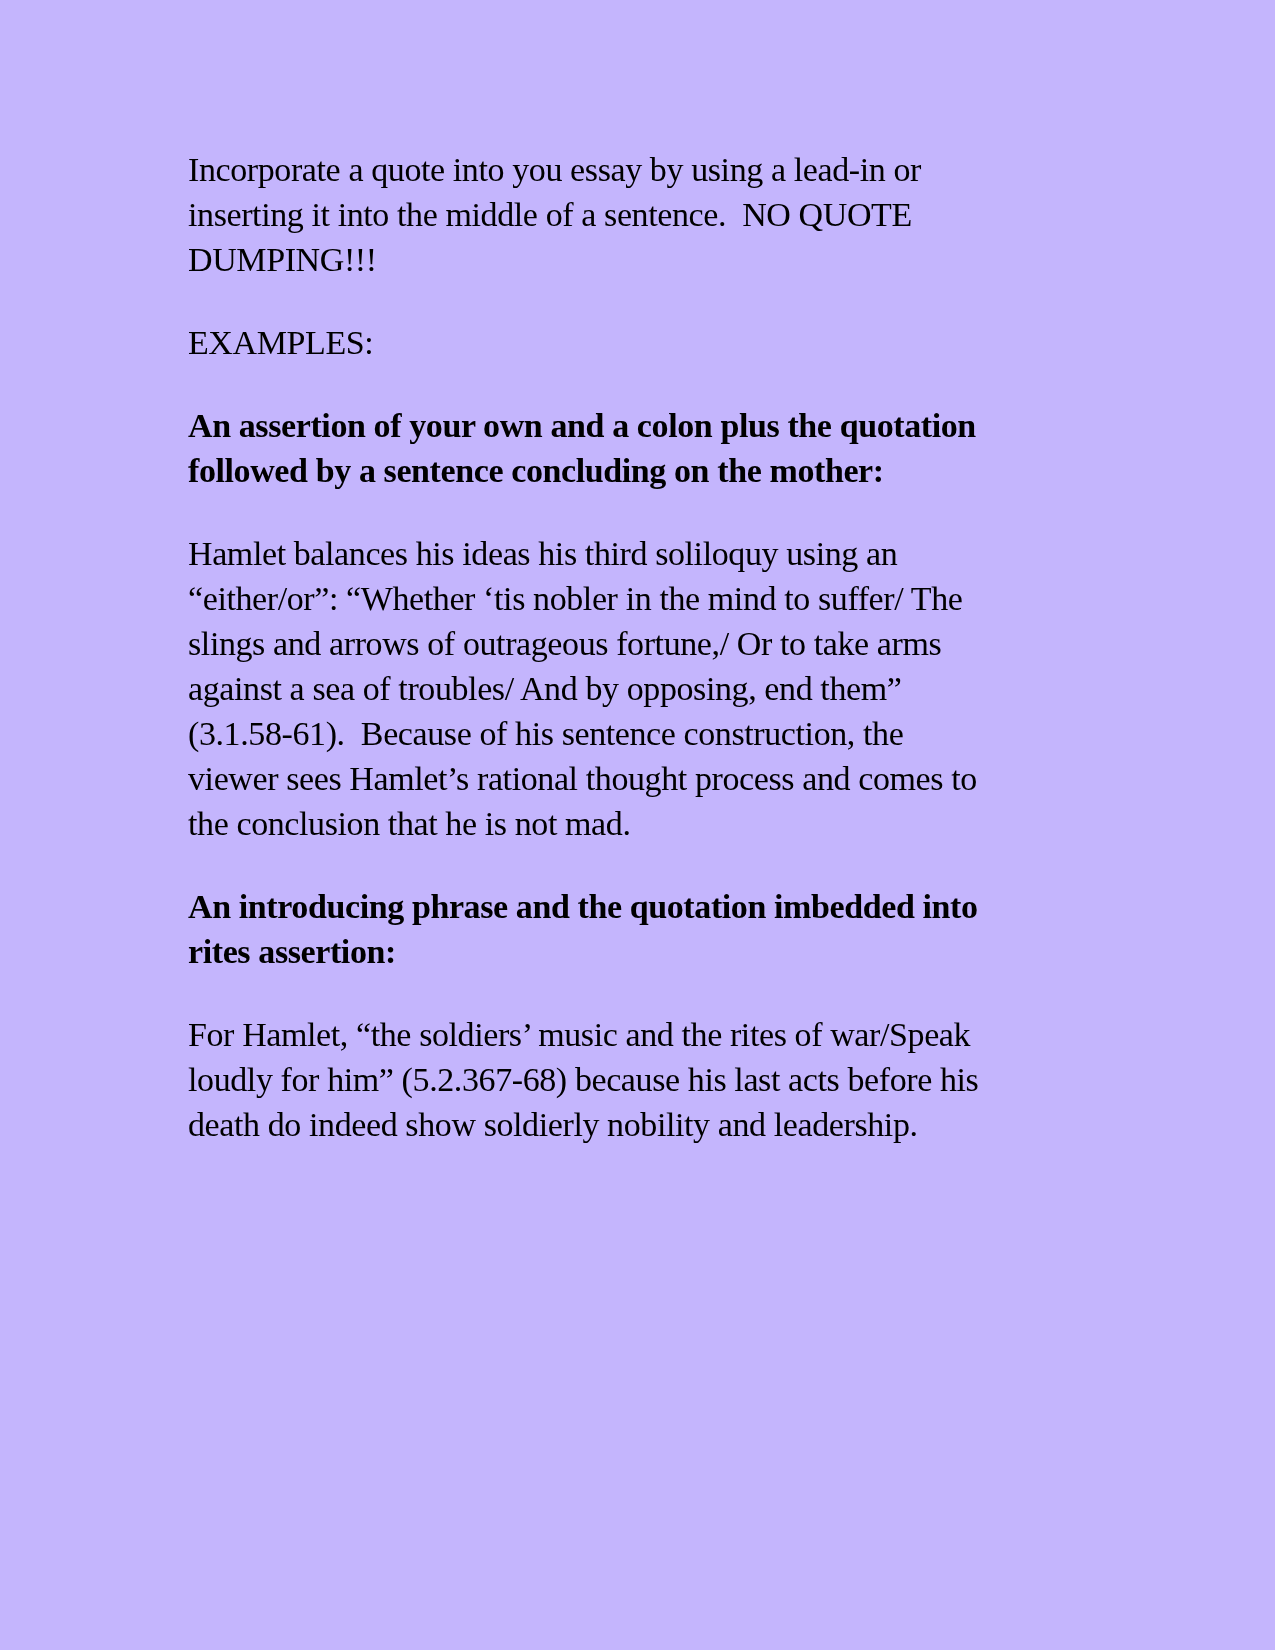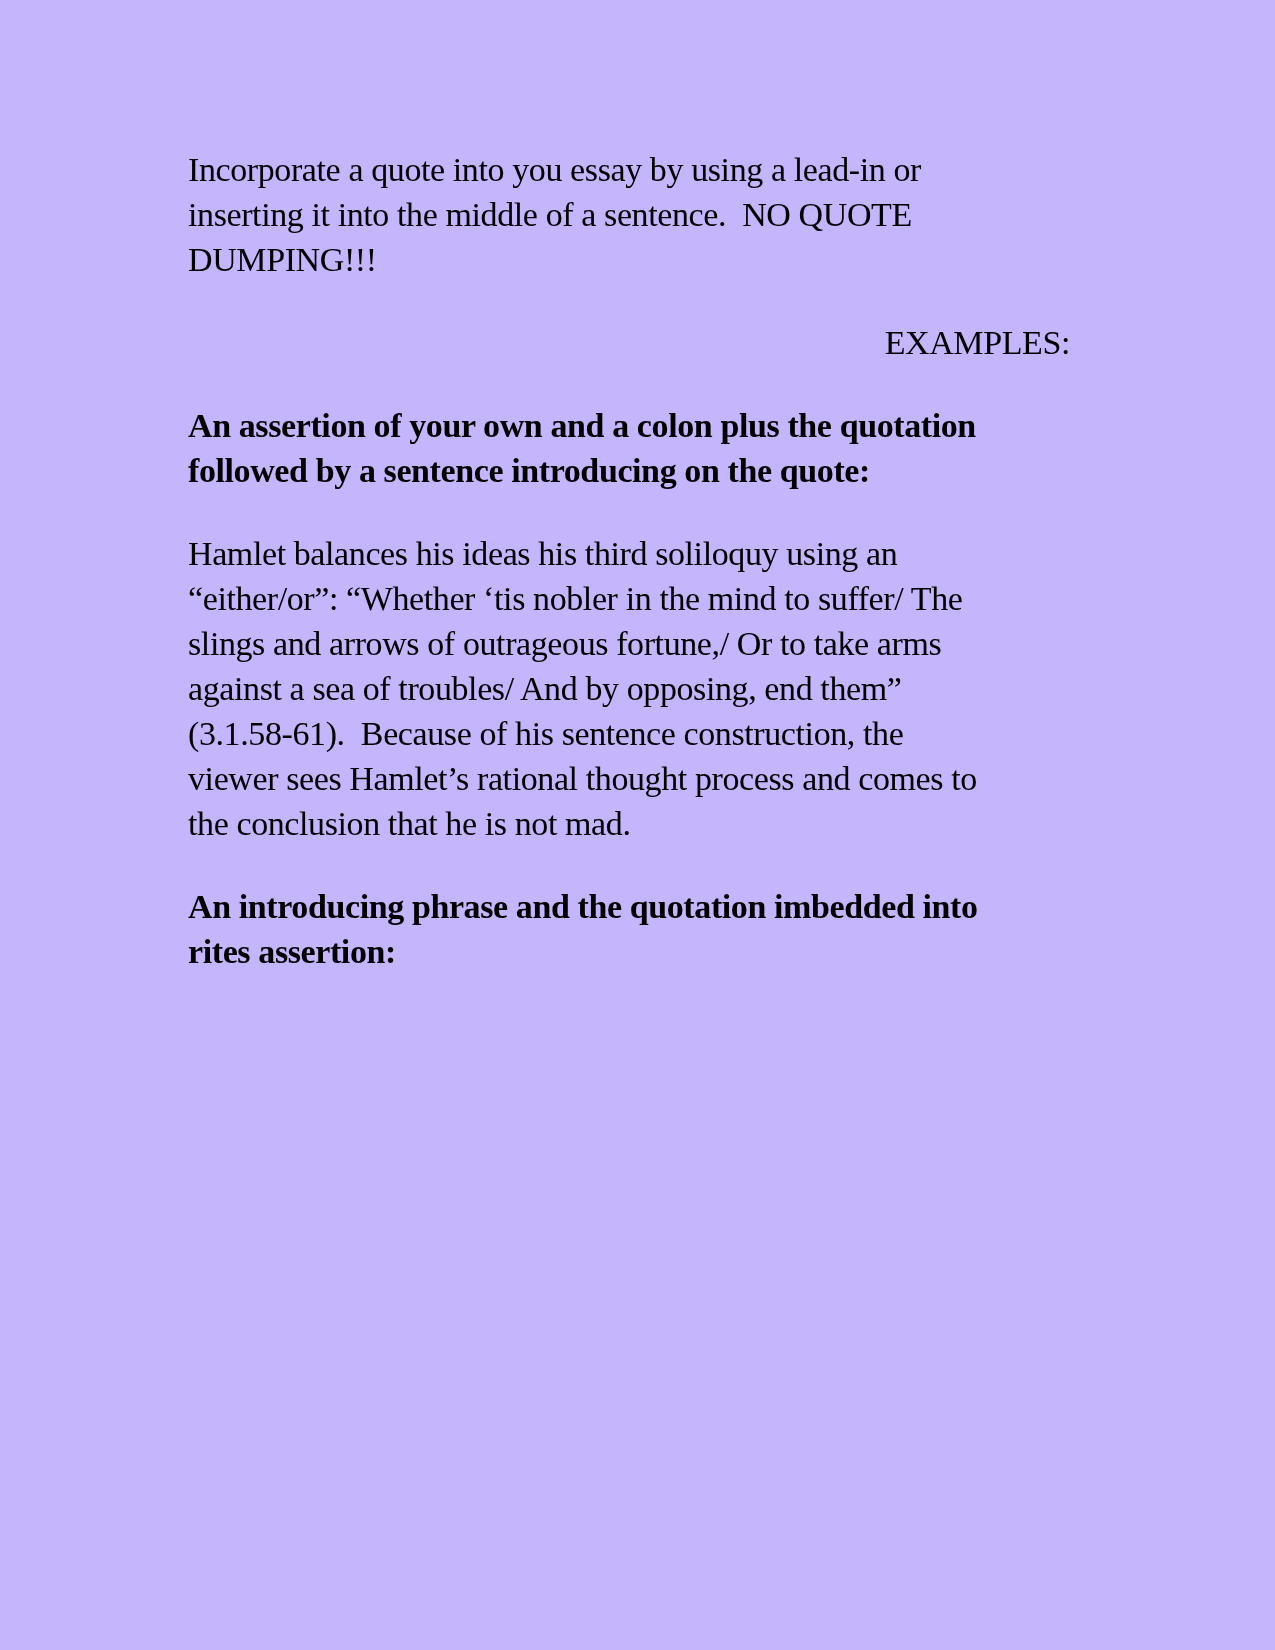--- a/index.html
+++ b/index.html
@@ -26,45 +26,48 @@
     width: 882px;
   }
   .block {
     white-space: pre;
     margin: 0 0 38px 0;
   }
   .heading {
     font-weight: bold;
   }
   .centered {
-    text-align: right;
+    text-align: left;
   }
 </style>
 </head>
 <body>
 
 <div class="page">
   <div class="content">
 
     <div class="block">Incorporate a quote into you essay by using a lead-in or
 inserting it into the middle of a sentence.  NO QUOTE
 DUMPING!!!</div>
 
     <div class="block centered">EXAMPLES:</div>
 
     <div class="block heading">An assertion of your own and a colon plus the quotation
-followed by a sentence introducing on the quote:</div>
+followed by a sentence concluding on the mother:</div>
 
     <div class="block">Hamlet balances his ideas his third soliloquy using an
 “either/or”: “Whether ‘tis nobler in the mind to suffer/ The
 slings and arrows of outrageous fortune,/ Or to take arms
 against a sea of troubles/ And by opposing, end them”
 (3.1.58-61).  Because of his sentence construction, the
 viewer sees Hamlet’s rational thought process and comes to
 the conclusion that he is not mad.</div>
 
     <div class="block heading">An introducing phrase and the quotation imbedded into
 rites assertion:</div>
 
 
+    <div class="block">For Hamlet, “the soldiers’ music and the rites of war/Speak
+loudly for him” (5.2.367-68) because his last acts before his
+death do indeed show soldierly nobility and leadership.</div>
 
   </div>
 </div>
 
 </body></html>

